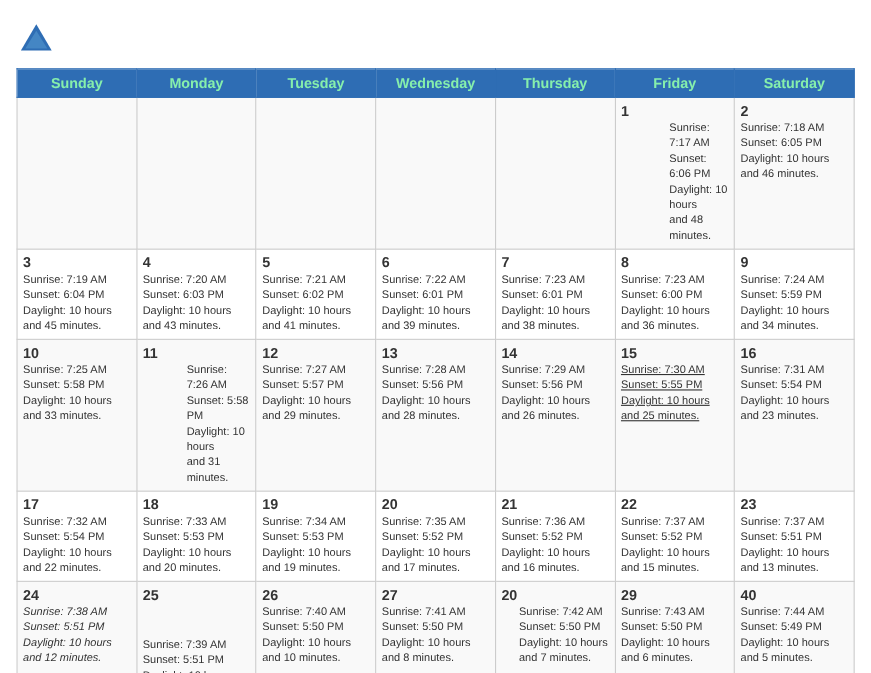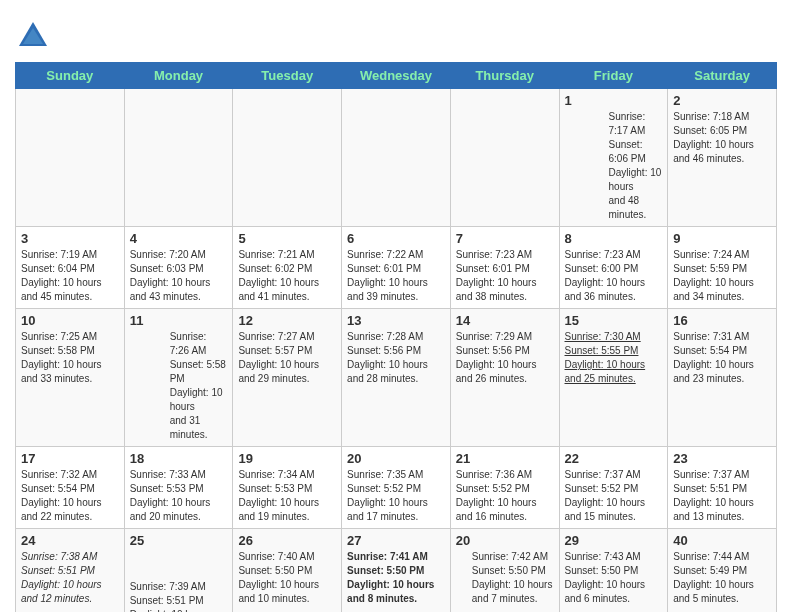--- a/index.html
+++ b/index.html
@@ -324,21 +324,21 @@
         </td>
         <td>
           <span class="day-num">26</span>
           <div class="day-info" style="white-space: pre-line;">Sunrise: 7:40 AM
 Sunset: 5:50 PM
 Daylight: 10 hours
 and 10 minutes.</div>
         </td>
         <td>
           <span class="day-num">27</span>
-          <div class="day-info" style="white-space: pre-line; font-weight: bold;">Sunrise: 7:41 AM
+          <div class="day-info" style="white-space: pre-line;">Sunrise: 7:41 AM
 Sunset: 5:50 PM
 Daylight: 10 hours
 and 8 minutes.</div>
         </td>
         <td>
           <span class="day-num">20</span>
           <div class="day-info" style="white-space: pre-line; margin-left: 16px;">Sunrise: 7:42 AM
 Sunset: 5:50 PM
 Daylight: 10 hours
 and 7 minutes.</div>

